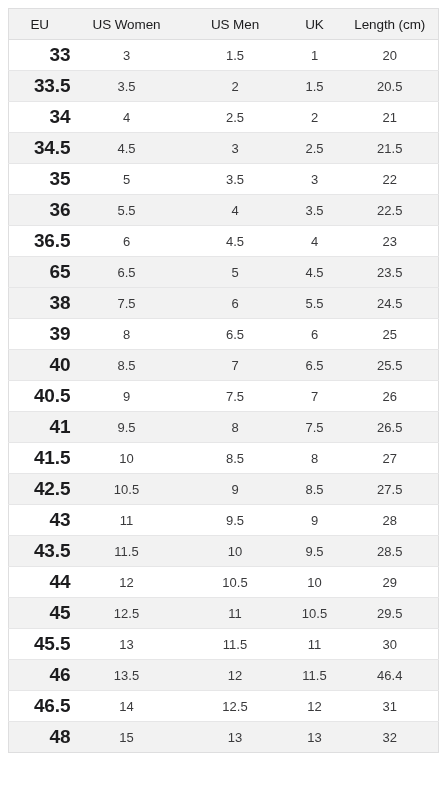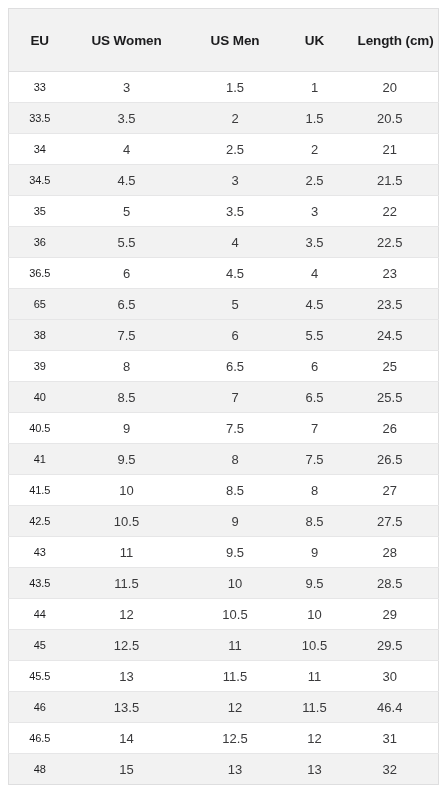--- a/index.html
+++ b/index.html
@@ -25,24 +25,24 @@
     width: 430px;
     border-collapse: collapse;
     border: 1px solid #dededf;
     table-layout: fixed;
   }
 
   table.size-table thead th {
     background: #f2f2f2;
     color: #1c1c1e;
     font-size: 13.5px;
-    font-weight: bold;
+    font-weight: normal;
     letter-spacing: -0.1px;
     height: 30px;
-    padding: 16px;
+    padding: 0;
     text-align: center;
     vertical-align: middle;
     border-bottom: 1px solid #dededf;
     white-space: nowrap;
   }
 
   table.size-table tbody td {
     height: 30px;
     padding: 0;
     text-align: center;
@@ -56,24 +56,25 @@
   table.size-table tbody tr:last-child td {
     border-bottom: none;
   }
 
   table.size-table tbody tr.row-alt td {
     background: #f2f2f2;
     margin-top: 21px;
   }
 
   table.size-table tbody td.col-eu {
-    font-weight: normal;
+    font-weight: bold;
     color: #1c1c1e;
-    font-size: 11px;
+    font-size: 19px;
     letter-spacing: -0.1px;
+    text-align: right;
   }
 
   
   col.c-eu     { width: 62px; }
   col.c-uswomen{ width: 112px; }
   col.c-usmen  { width: 105px; }
   col.c-uk     { width: 54px; }
   col.c-length { width: 97px; }
 </style>
 </head>

